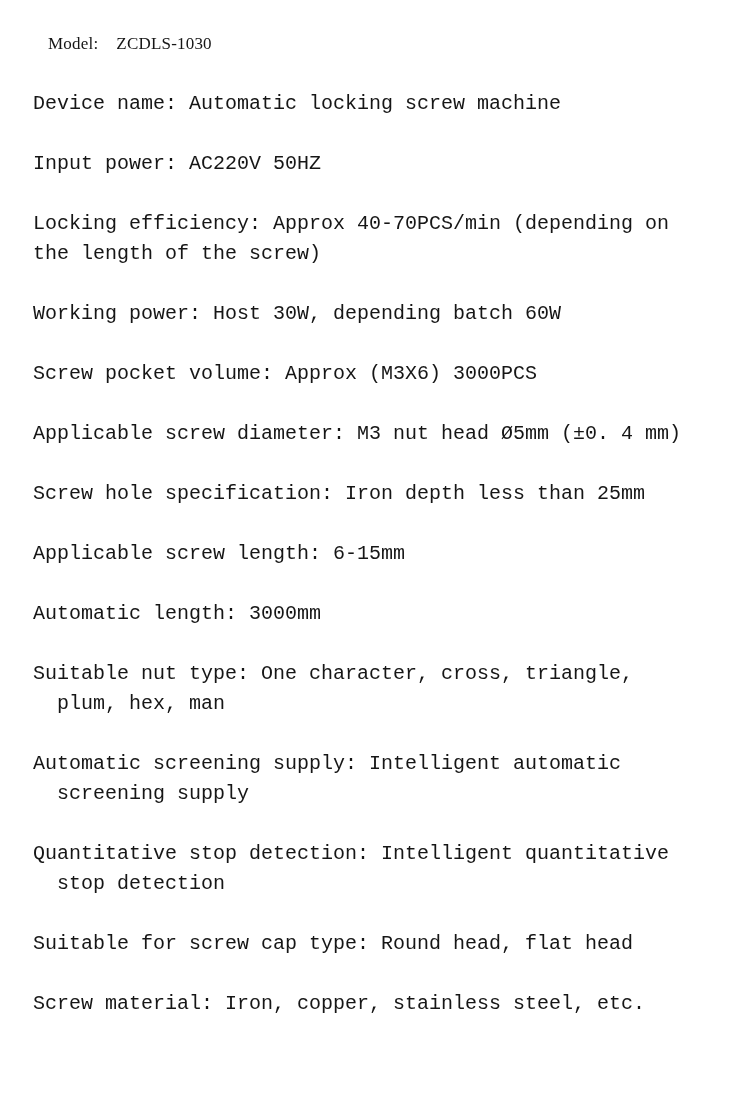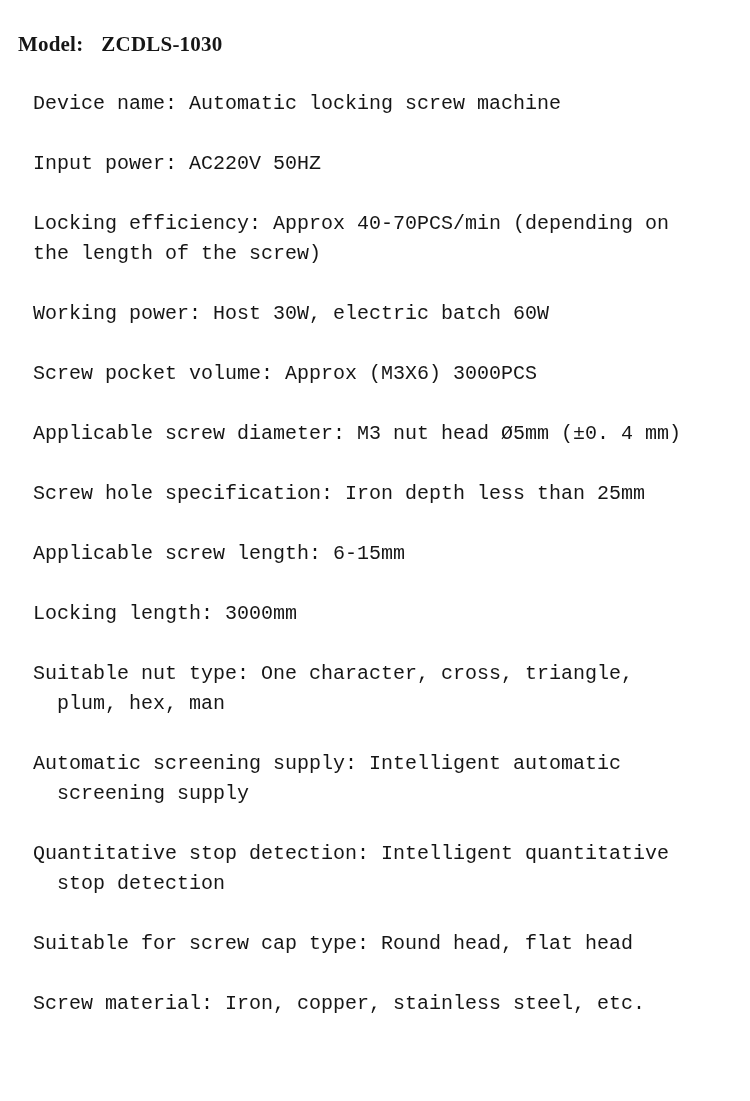--- a/index.html
+++ b/index.html
@@ -10,25 +10,25 @@
   .page {
     position: relative;
     width: 750px;
     height: 1101px;
     background: #ffffff;
     overflow: hidden;
     font-family: "Liberation Mono", "DejaVu Sans Mono", monospace;
   }
   .model-line {
     position: absolute;
-    left: 18px;
+    left: 48px;
     top: 33px;
     font-family: "Liberation Serif", "DejaVu Serif", serif;
-    font-weight: bold;
-    font-size: 21px;
+    font-weight: normal;
+    font-size: 17px;
     line-height: 22px;
     color: #161616;
     letter-spacing: 0.2px;
   }
   .model-line .model-value {
     display: inline-block;
     margin-left: 18px;
   }
   .specs {
     position: absolute;
@@ -56,26 +56,26 @@
 <div class="page">
 
   <div class="model-line">
     <span class="model-label">Model:</span><span class="model-value">ZCDLS-1030</span>
   </div>
 
   <div class="specs">
     <p class="spec">Device name: Automatic locking screw machine</p>
     <p class="spec">Input power: AC220V 50HZ</p>
     <p class="spec">Locking efficiency: Approx 40-70PCS/min (depending on the length of the screw)</p>
-    <p class="spec">Working power: Host 30W, electric batch 60W</p>
+    <p class="spec">Working power: Host 30W, depending batch 60W</p>
     <p class="spec">Screw pocket volume: Approx (M3X6) 3000PCS</p>
     <p class="spec">Applicable screw diameter: M3 nut head Ø5mm (±0. 4 mm)</p>
     <p class="spec">Screw hole specification: Iron depth less than 25mm</p>
     <p class="spec">Applicable screw length: 6-15mm</p>
-    <p class="spec">Locking length: 3000mm</p>
+    <p class="spec">Automatic length: 3000mm</p>
     <p class="spec hang">Suitable nut type: One character, cross, triangle, plum, hex, man</p>
     <p class="spec hang">Automatic screening supply: Intelligent automatic screening supply</p>
     <p class="spec hang">Quantitative stop detection: Intelligent quantitative stop detection</p>
     <p class="spec">Suitable for screw cap type: Round head, flat head</p>
     <p class="spec">Screw material: Iron, copper, stainless steel, etc.</p>
   </div>
 
 </div>
 
 </body></html>

